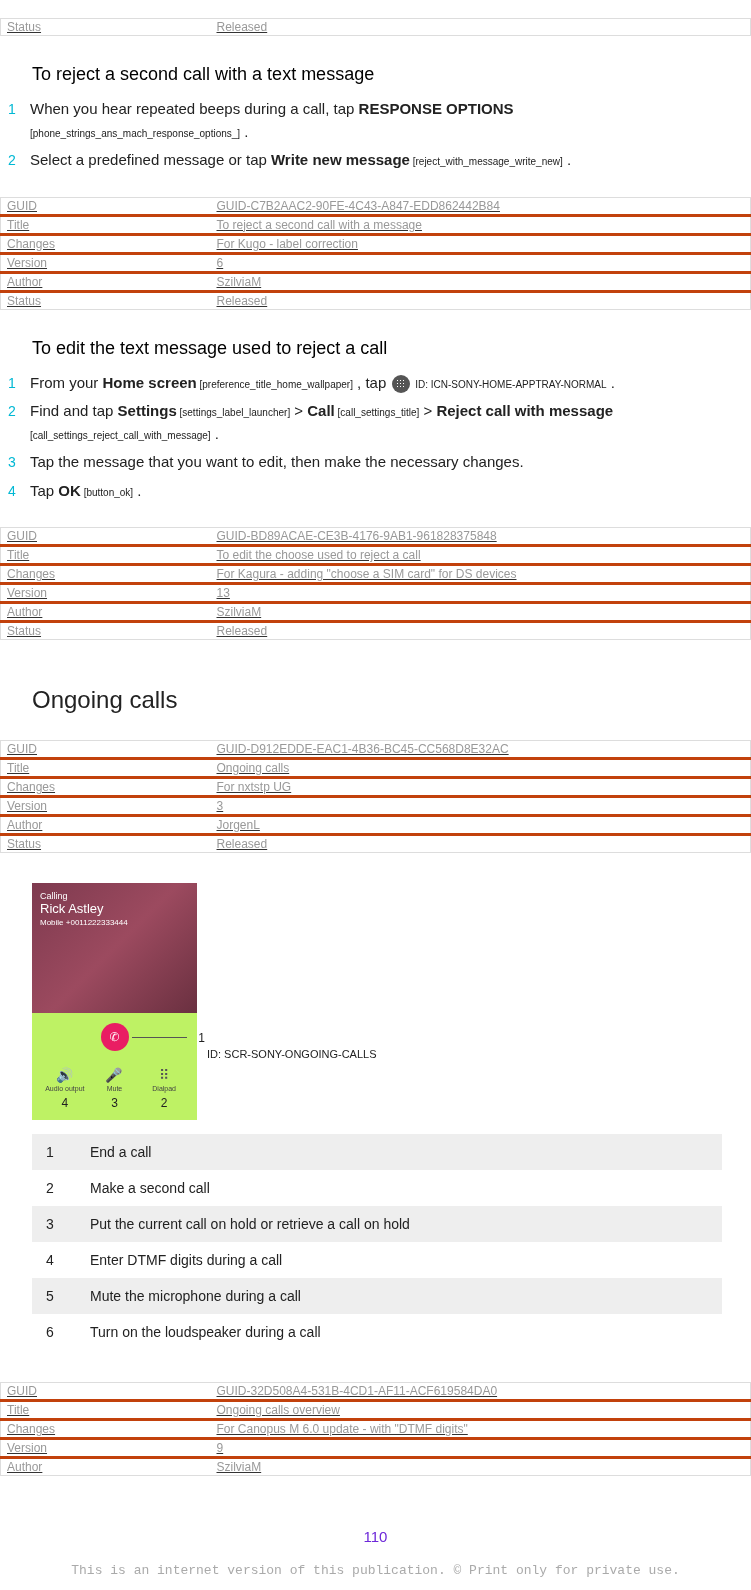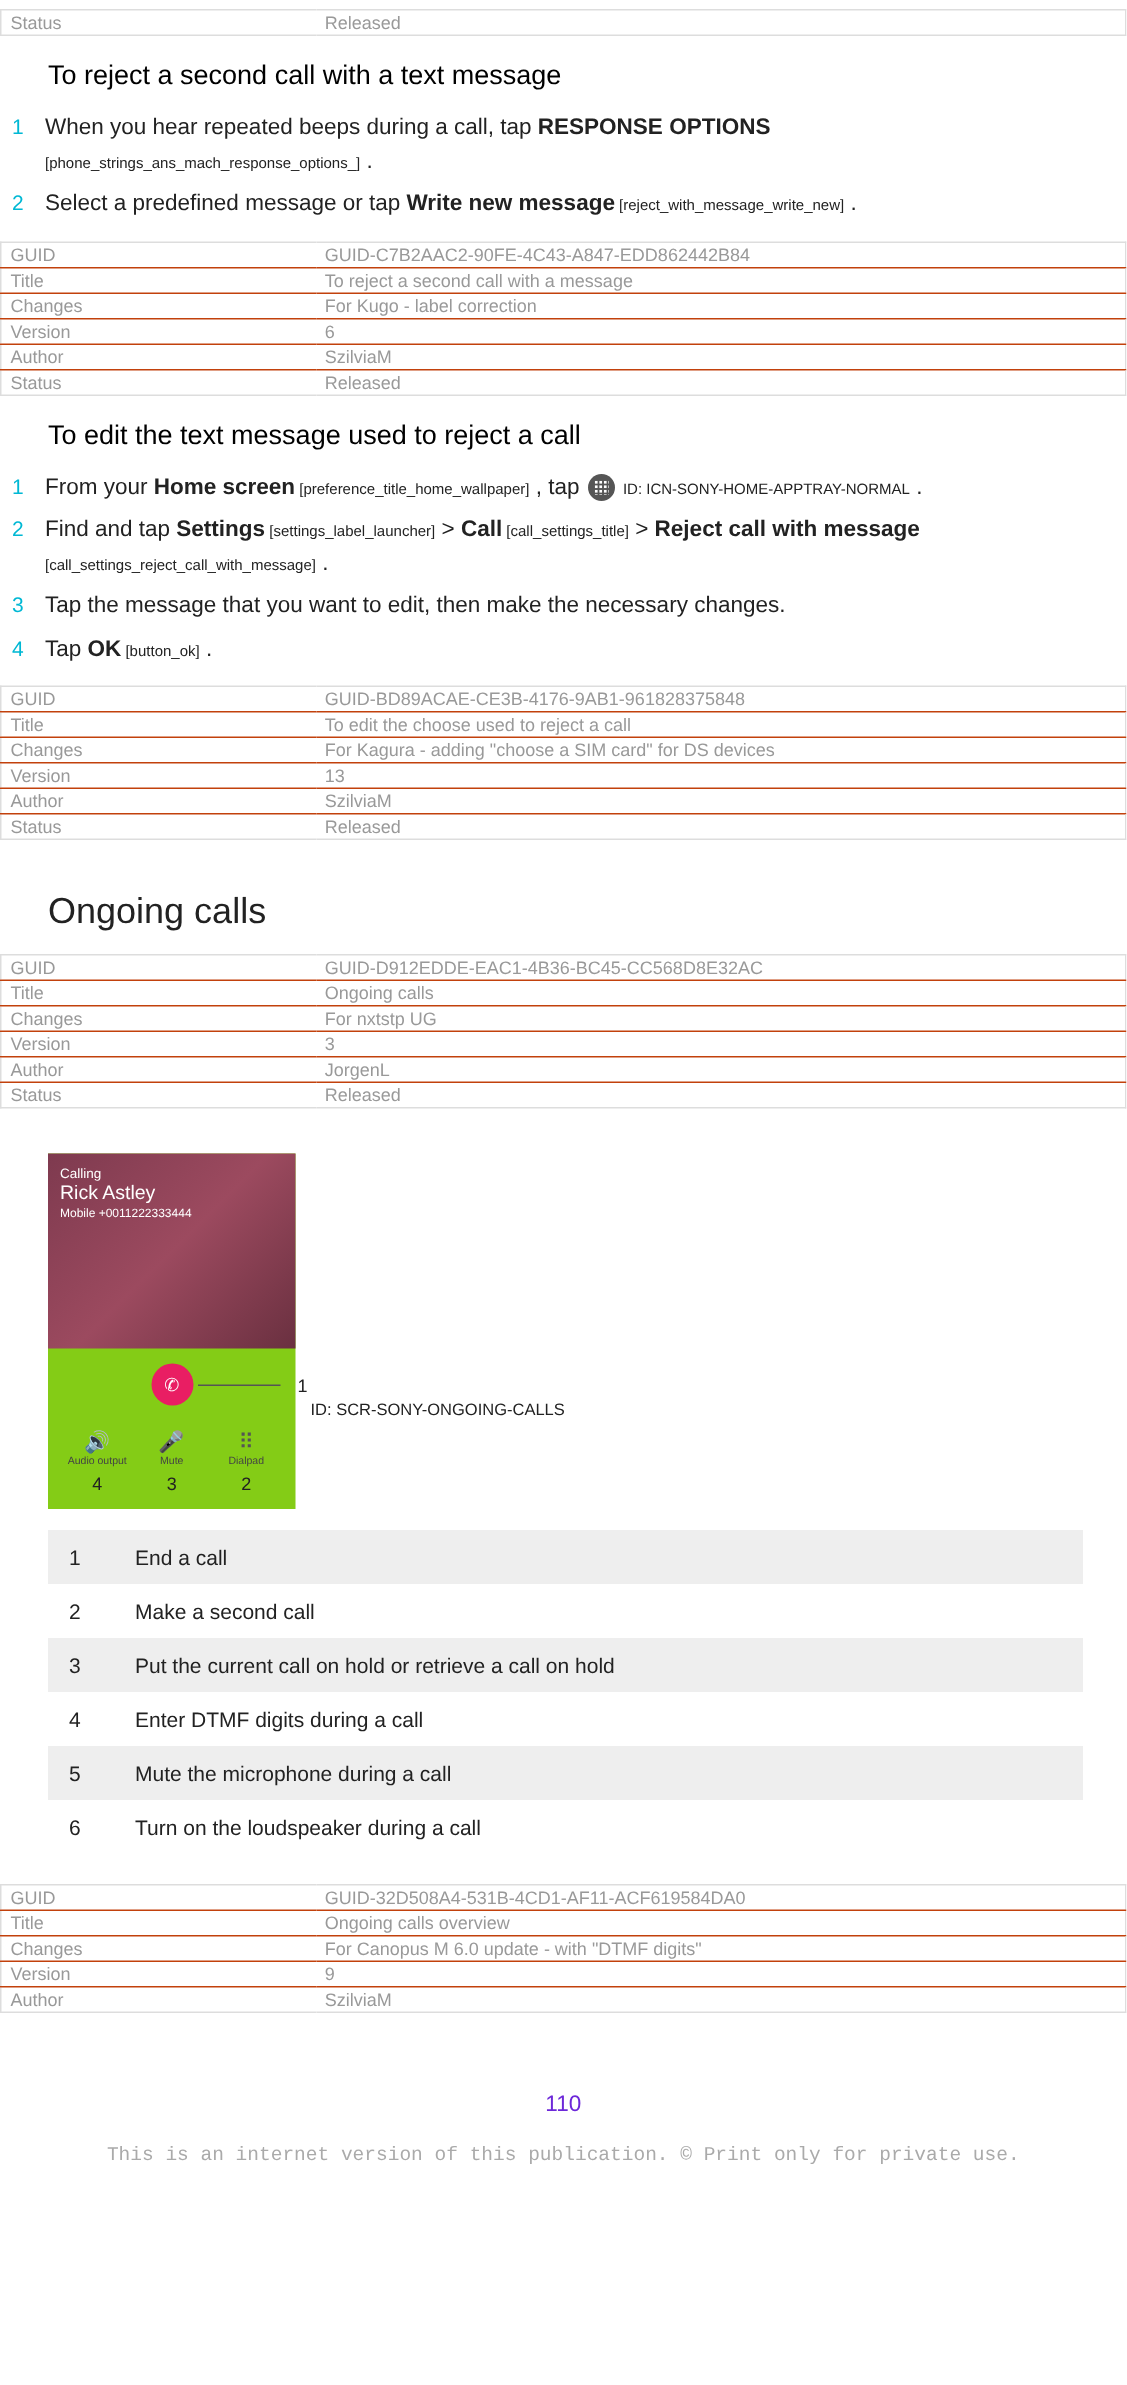--- a/index.html
+++ b/index.html
@@ -5,25 +5,26 @@
     * { box-sizing: border-box; margin: 0; padding: 0; }
     body {
       font-family: Arial, Helvetica, sans-serif;
       width: 751px;
       background: #fff;
       color: #333;
     }
     .meta-table {
       width: 100%;
       border-collapse: collapse;
-      margin: 6px 0;
+      margin: 18px 0;
       border: 1px solid #ddd;
+      text-decoration: underline;
     }
     .meta-table td {
-      border-bottom: 1px solid #c2410c;
+      border-bottom: 3px solid #c2410c;
       padding: 1px 6px;
       font-size: 12px;
       color: #999;
       vertical-align: top;
     }
     .meta-table td.label {
       width: 210px;
     }
     .meta-table tr:last-child td {
       border-bottom: none;
@@ -63,21 +64,21 @@
       padding: 28px 0 8px 32px;
     }
     .phone-shot {
       margin: 30px 0 0 32px;
       display: flex;
       align-items: flex-end;
       gap: 10px;
     }
     .phone-frame {
       width: 165px;
-      background: #84cc16;
+      background: #bef264;
     }
     .call-top {
       background: linear-gradient(135deg, #7e3a4f 0%, #9c4a5f 50%, #6a3040 100%);
       color: #fff;
       padding: 8px;
       height: 130px;
       position: relative;
     }
     .call-top .calling { font-size: 9px; }
     .call-top .name { font-size: 13px; }

